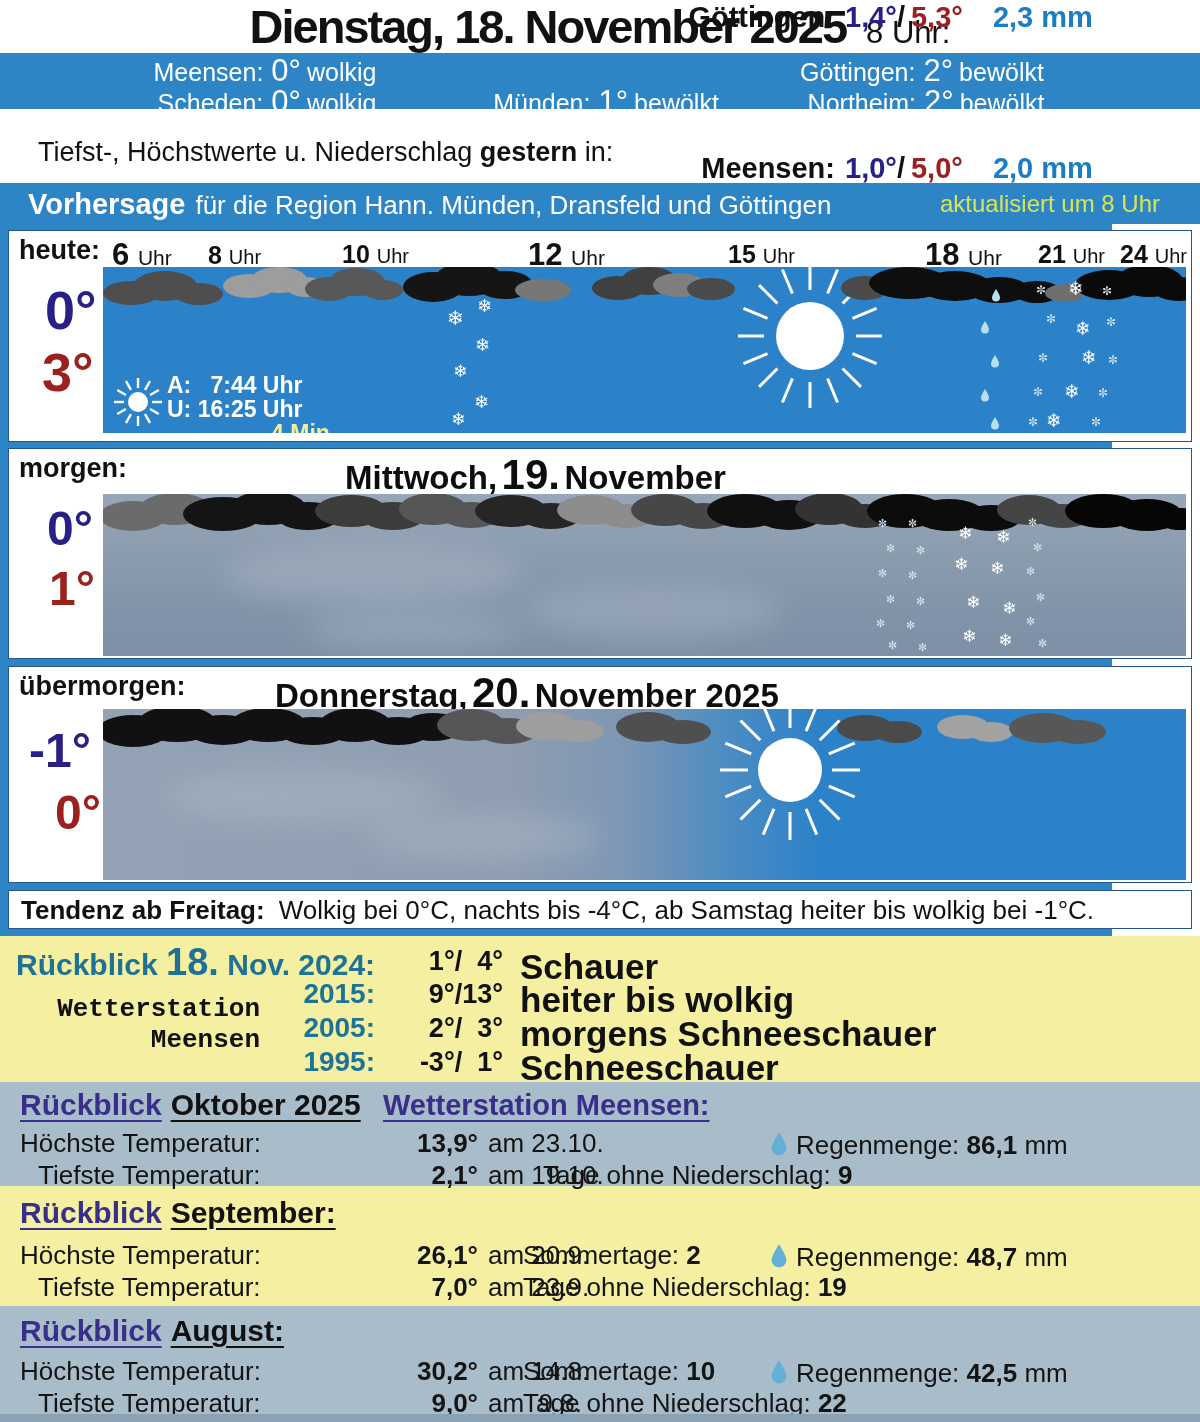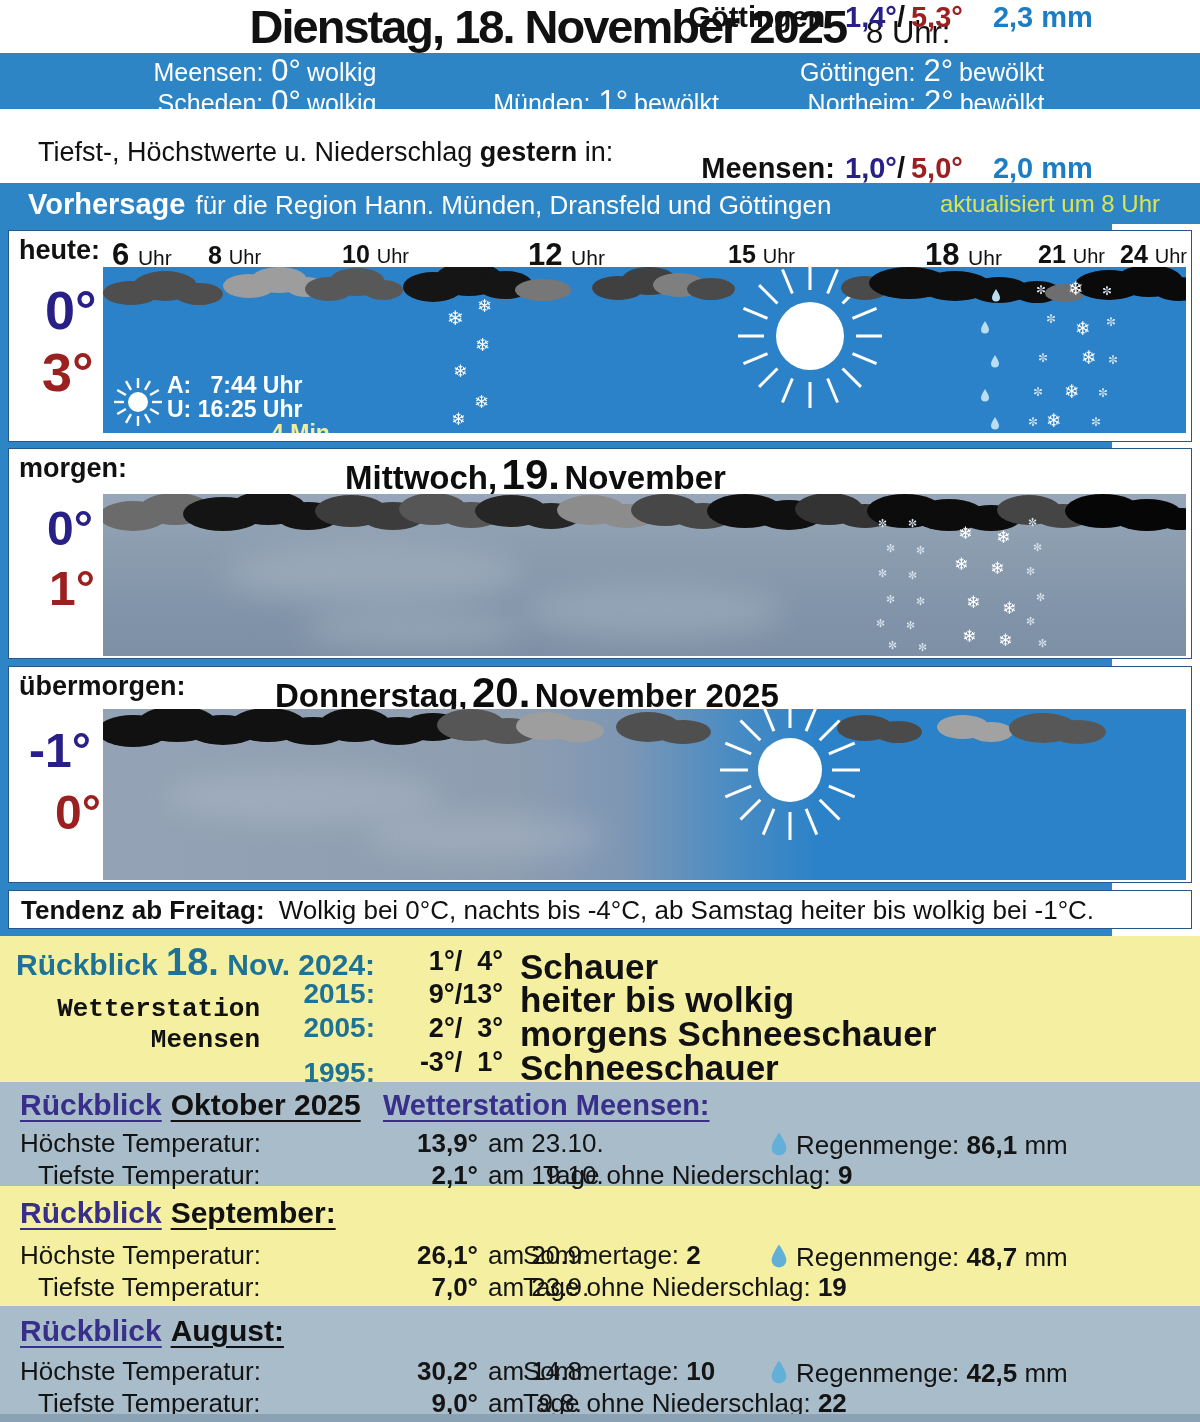--- a/index.html
+++ b/index.html
@@ -474,21 +474,21 @@
     <div class="h-desc" style="top:11px;">Schauer</div>
 
     <div class="h-year" style="top:42px;">2015:</div>
     <div class="h-temps" style="top:43px;">9°/13°</div>
     <div class="h-desc" style="top:44px;">heiter bis wolkig</div>
 
     <div class="h-year" style="top:76px;">2005:</div>
     <div class="h-temps" style="top:77px;">2°/  3°</div>
     <div class="h-desc" style="top:78px;">morgens Schneeschauer</div>
 
-    <div class="h-year" style="top:110px;margin-top:11px;">1995:</div>
+    <div class="h-year" style="top:110px;">1995:</div>
     <div class="h-temps" style="top:111px;">-3°/  1°</div>
     <div class="h-desc" style="top:112px;">Schneeschauer</div>
 
     <div class="h-station">
       <span>Wetterstation</span><br><span>Meensen</span>
     </div>
   </div>
 
   <div class="yellow-bg"></div>
 

